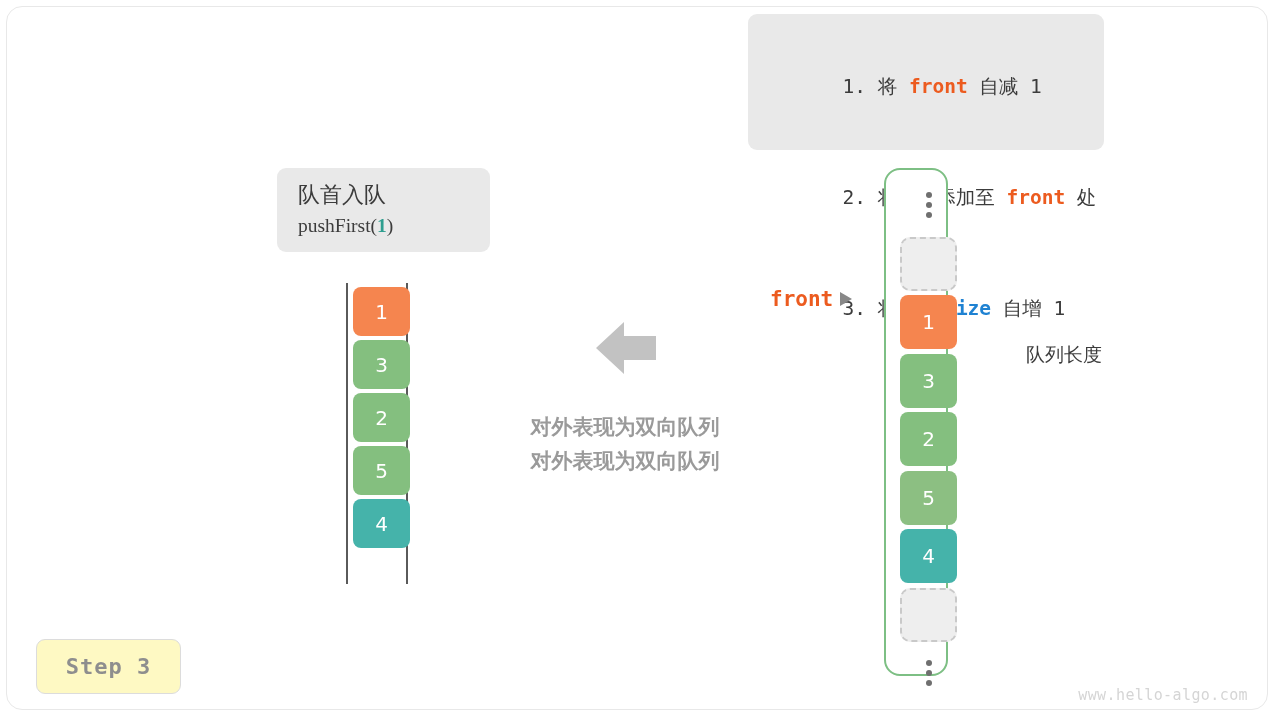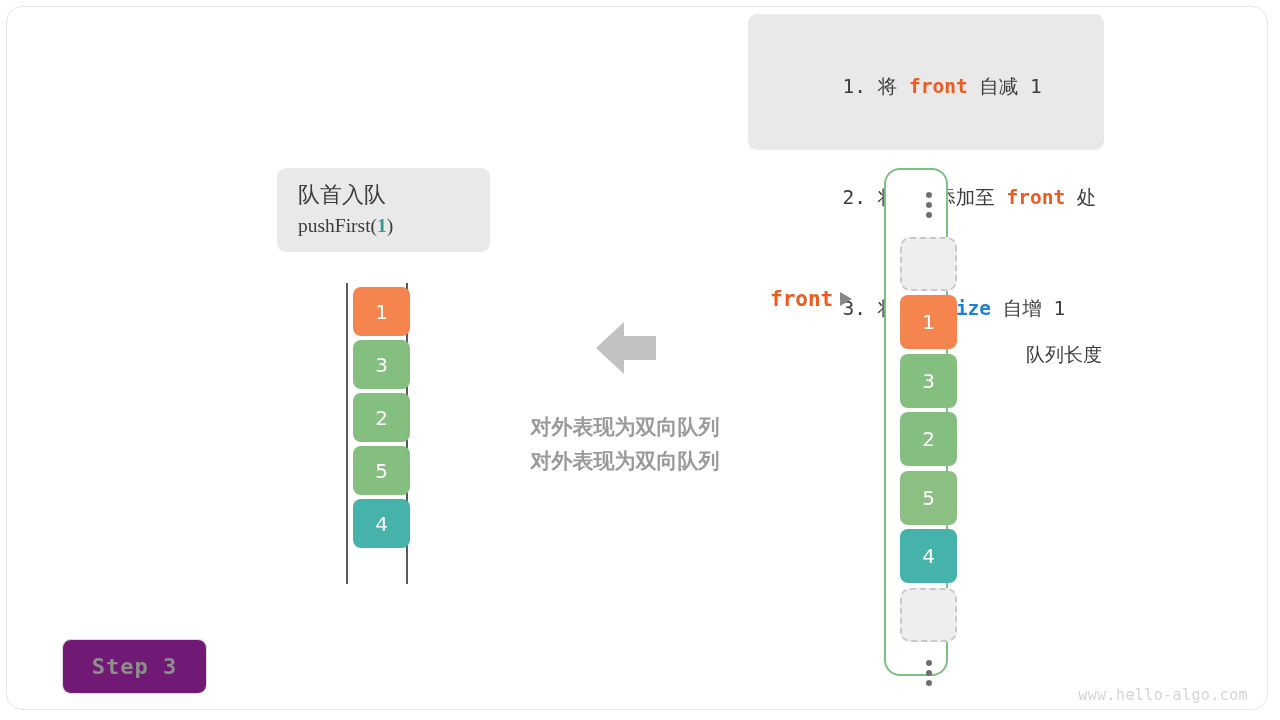--- a/index.html
+++ b/index.html
@@ -243,31 +243,30 @@
 
   
   #step-badge {
     position: absolute;
     left: 36px;
     top: 639px;
     width: 145px;
     height: 55px;
     border: 1px solid #dcdcdc;
     border-radius: 9px;
-    background: #701a75;
+    background: #fef9c3;
     display: flex;
     align-items: center;
     justify-content: center;
     font-family: "DejaVu Sans Mono", "Liberation Mono", monospace;
     font-size: 22px;
     font-weight: bold;
     color: #8e8e8e;
     letter-spacing: 1px;
     box-sizing: border-box;
-    margin-left: 26px;
   }
 
   
   #watermark {
     position: absolute;
     right: 32px;
     bottom: 16px;
     font-family: "DejaVu Sans Mono", "Liberation Mono", monospace;
     font-size: 15px;
     color: #d5d5d5;

